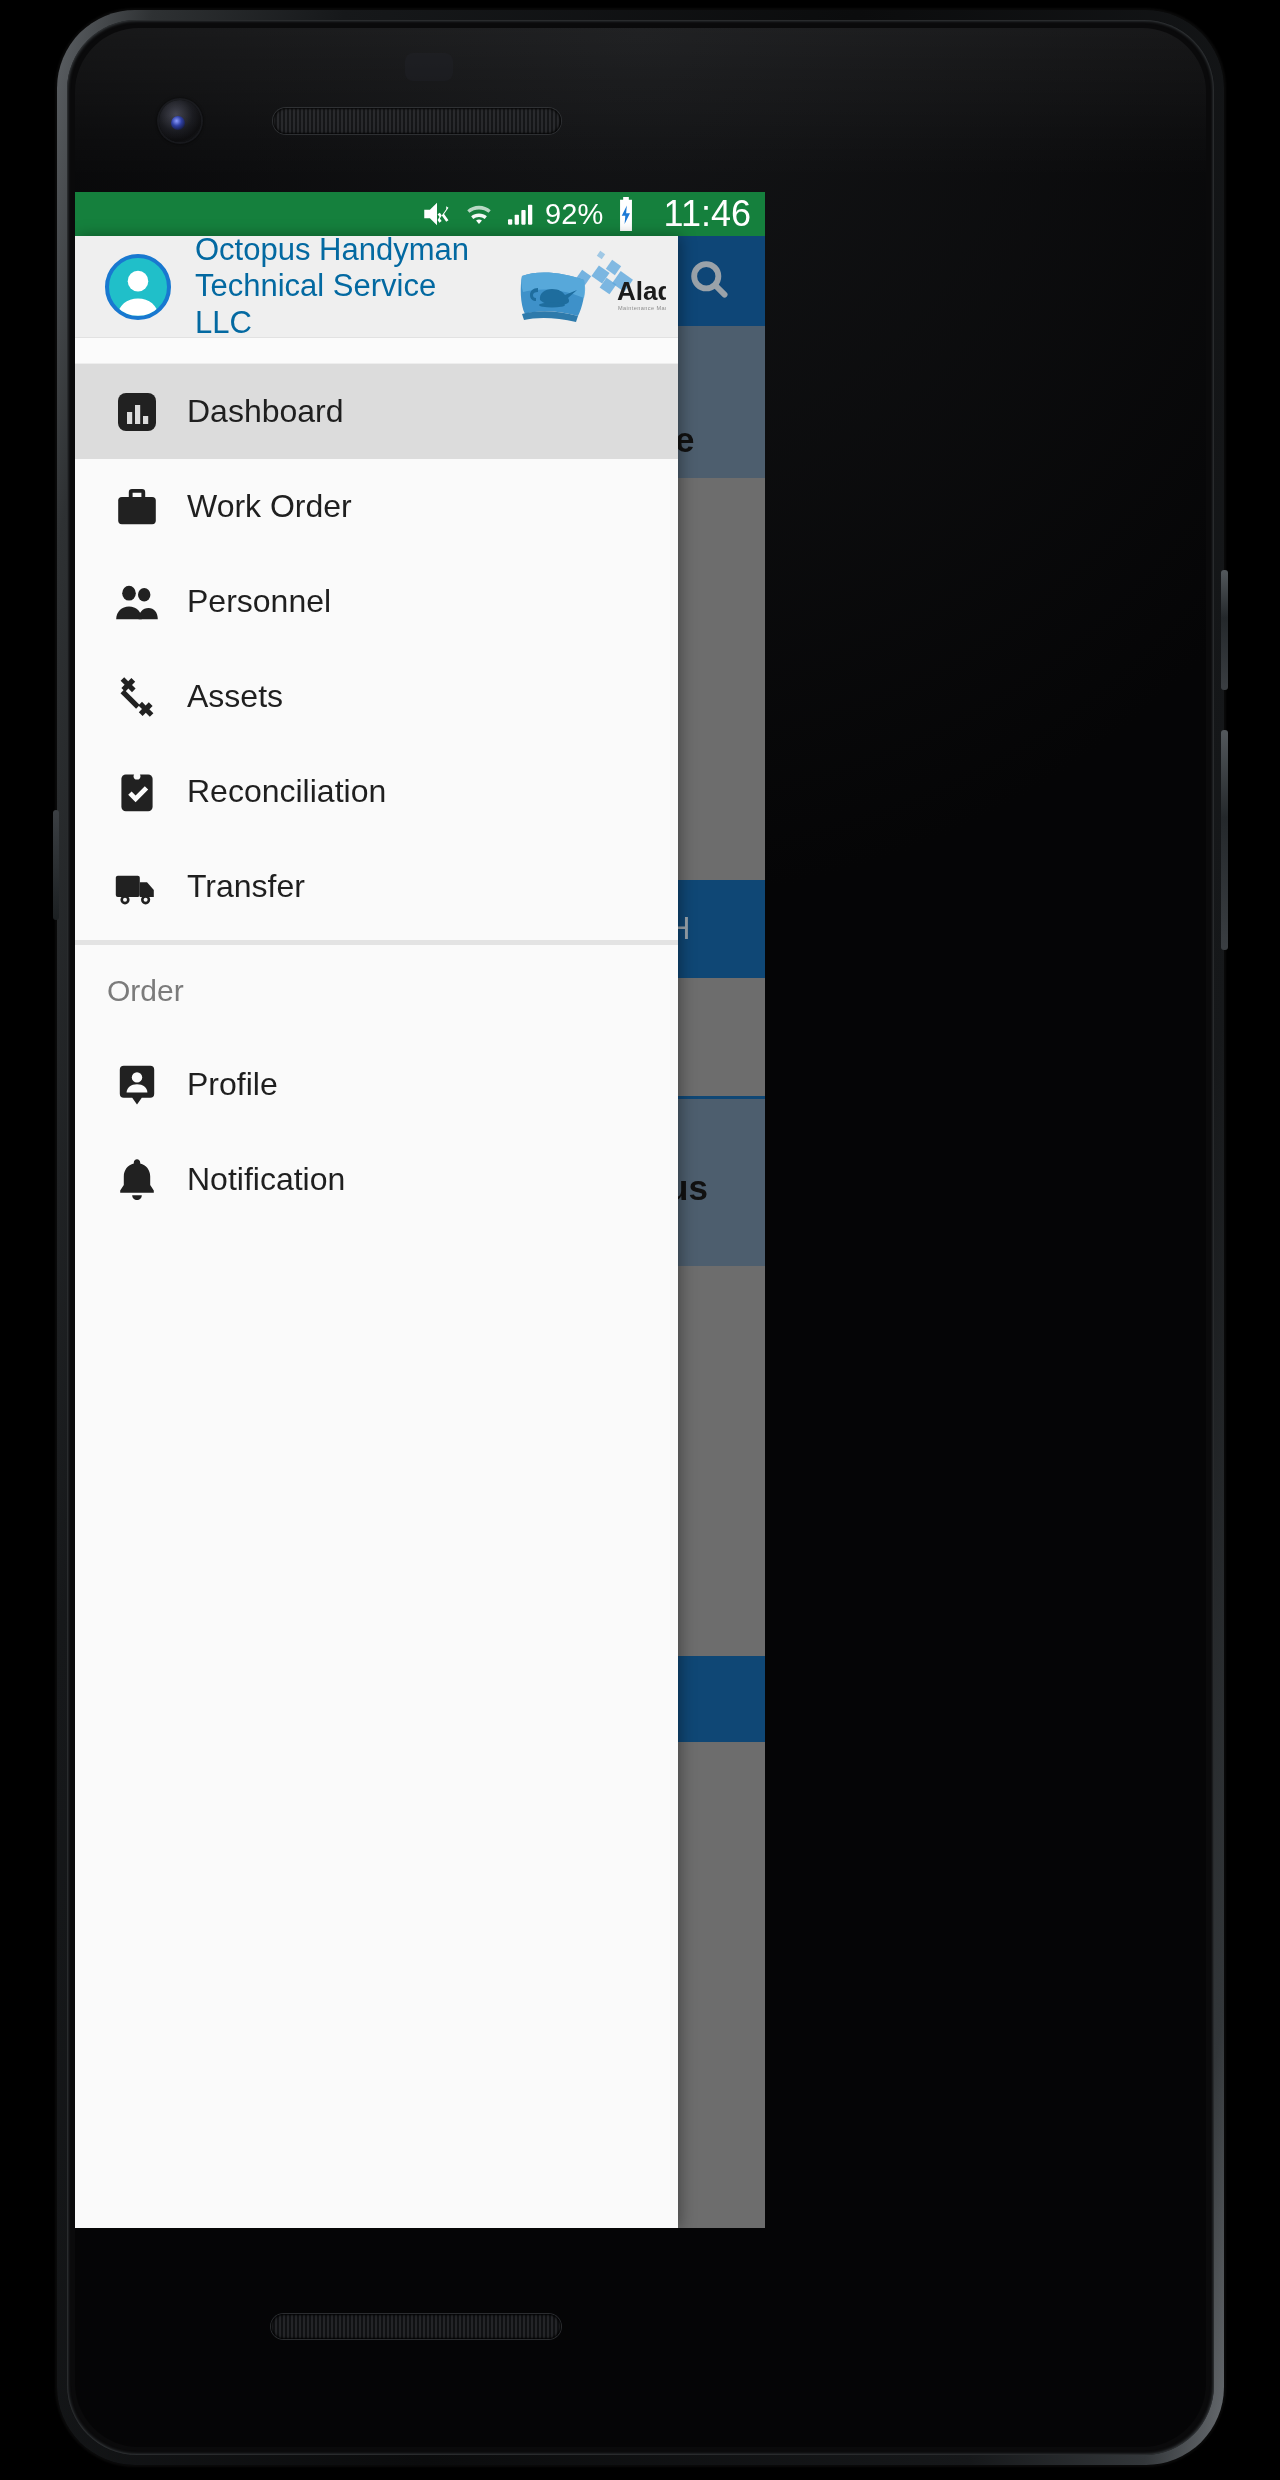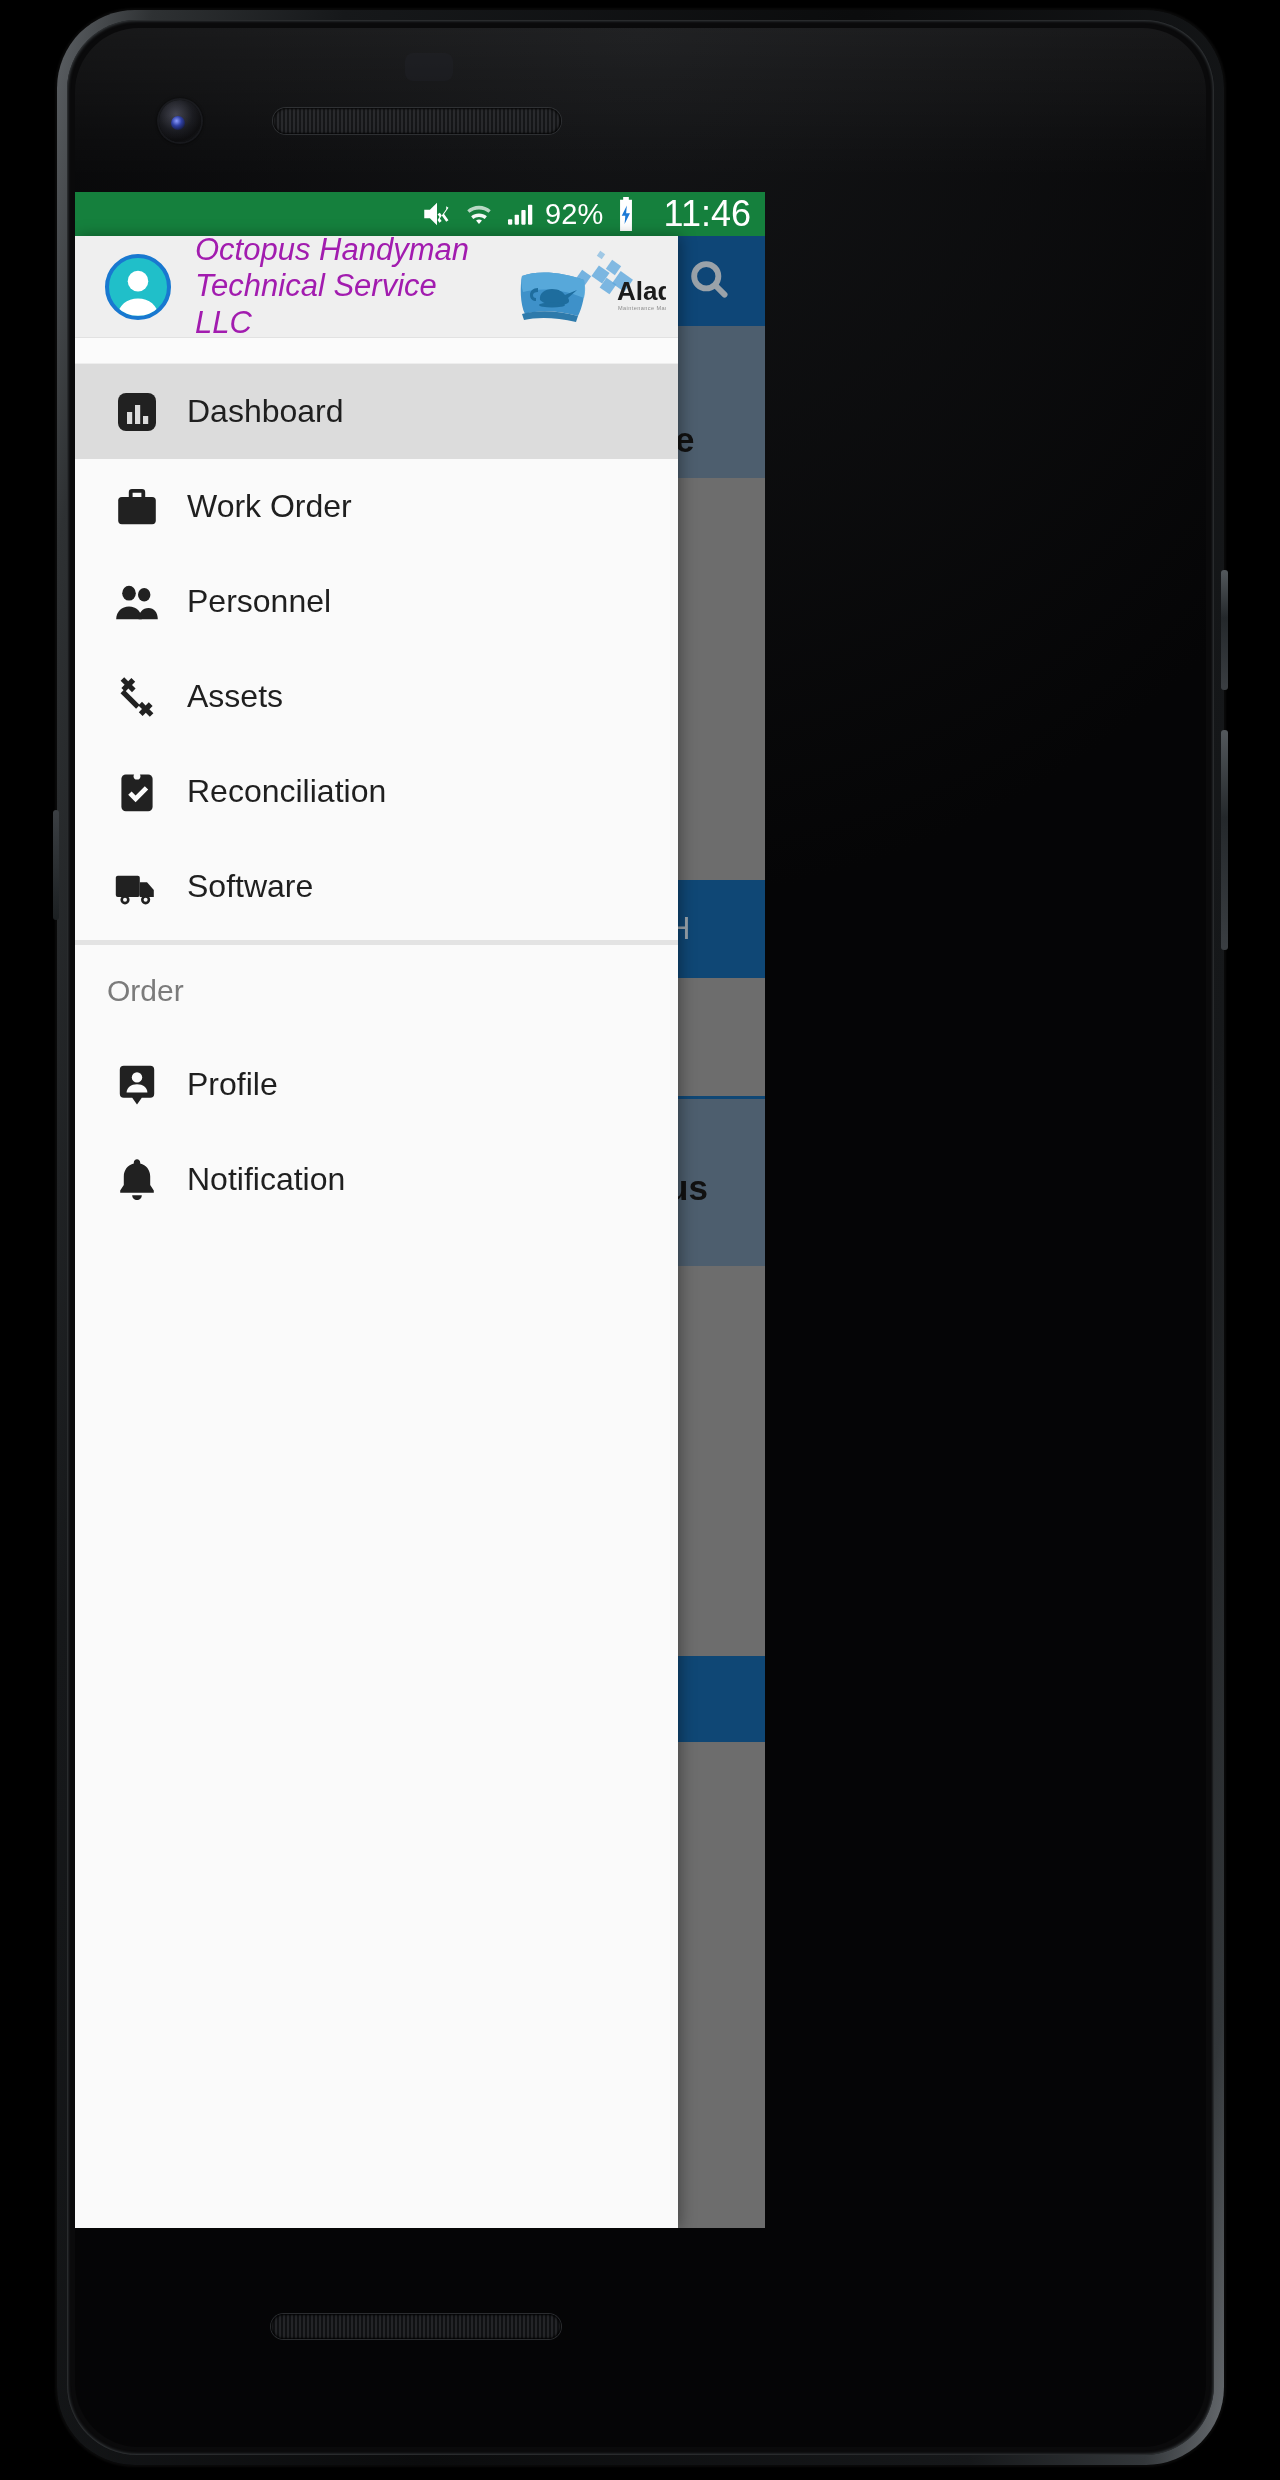--- a/index.html
+++ b/index.html
@@ -140,22 +140,22 @@
     display:flex; align-items:center; padding-left:30px; gap:24px;
     border-bottom: 1px solid #e2e2e2;
   }
   #avatar {
     width:66px; height:66px; border-radius:50%;
     background:#20bfc9; border:4px solid #1878d0;
     display:flex; align-items:flex-end; justify-content:center; flex:0 0 auto;
     overflow:hidden;
   }
   #org-title {
-    font-size: 31px; line-height: 1.18; color:#a21caf; font-weight:500;
-    white-space:pre-line; flex:1 1 auto;font-style:italic;
+    font-size: 31px; line-height: 1.18; color:#0369a1; font-weight:500;
+    white-space:pre-line; flex:1 1 auto;
   }
   #brand-logo { width:150px; height:78px; flex:0 0 auto; margin-right:12px; }
 
   #drawer-gap { height:26px; background:#fbfbfb; border-bottom:1px solid #eee; }
 
   .nav-item {
     display:flex; align-items:center; height:95px;
     padding-left:38px; gap:26px;
     background:#fafafa; cursor:pointer;
   }
@@ -351,21 +351,21 @@
             <span class="nav-icon">
               <svg viewBox="0 0 24 24">
                 <rect x="1.4" y="6.4" width="12" height="10.6" rx="1"></rect>
                 <path d="M13.4 9.6h3.6l3.4 3.9v3.5h-7z"></path>
                 <circle cx="6" cy="18.4" r="2.3"></circle>
                 <circle cx="16.3" cy="18.4" r="2.3"></circle>
                 <circle cx="6" cy="18.4" r="1" fill="#fafafa"></circle>
                 <circle cx="16.3" cy="18.4" r="1" fill="#fafafa"></circle>
               </svg>
             </span>
-            <span class="nav-label">Software</span>
+            <span class="nav-label">Transfer</span>
           </div>
 
 
           <div id="nav-divider"></div>
 
           <div id="more-header">Order</div>
 
           <div class="nav-item">
             <span class="nav-icon">
               <svg viewBox="0 0 24 24">

